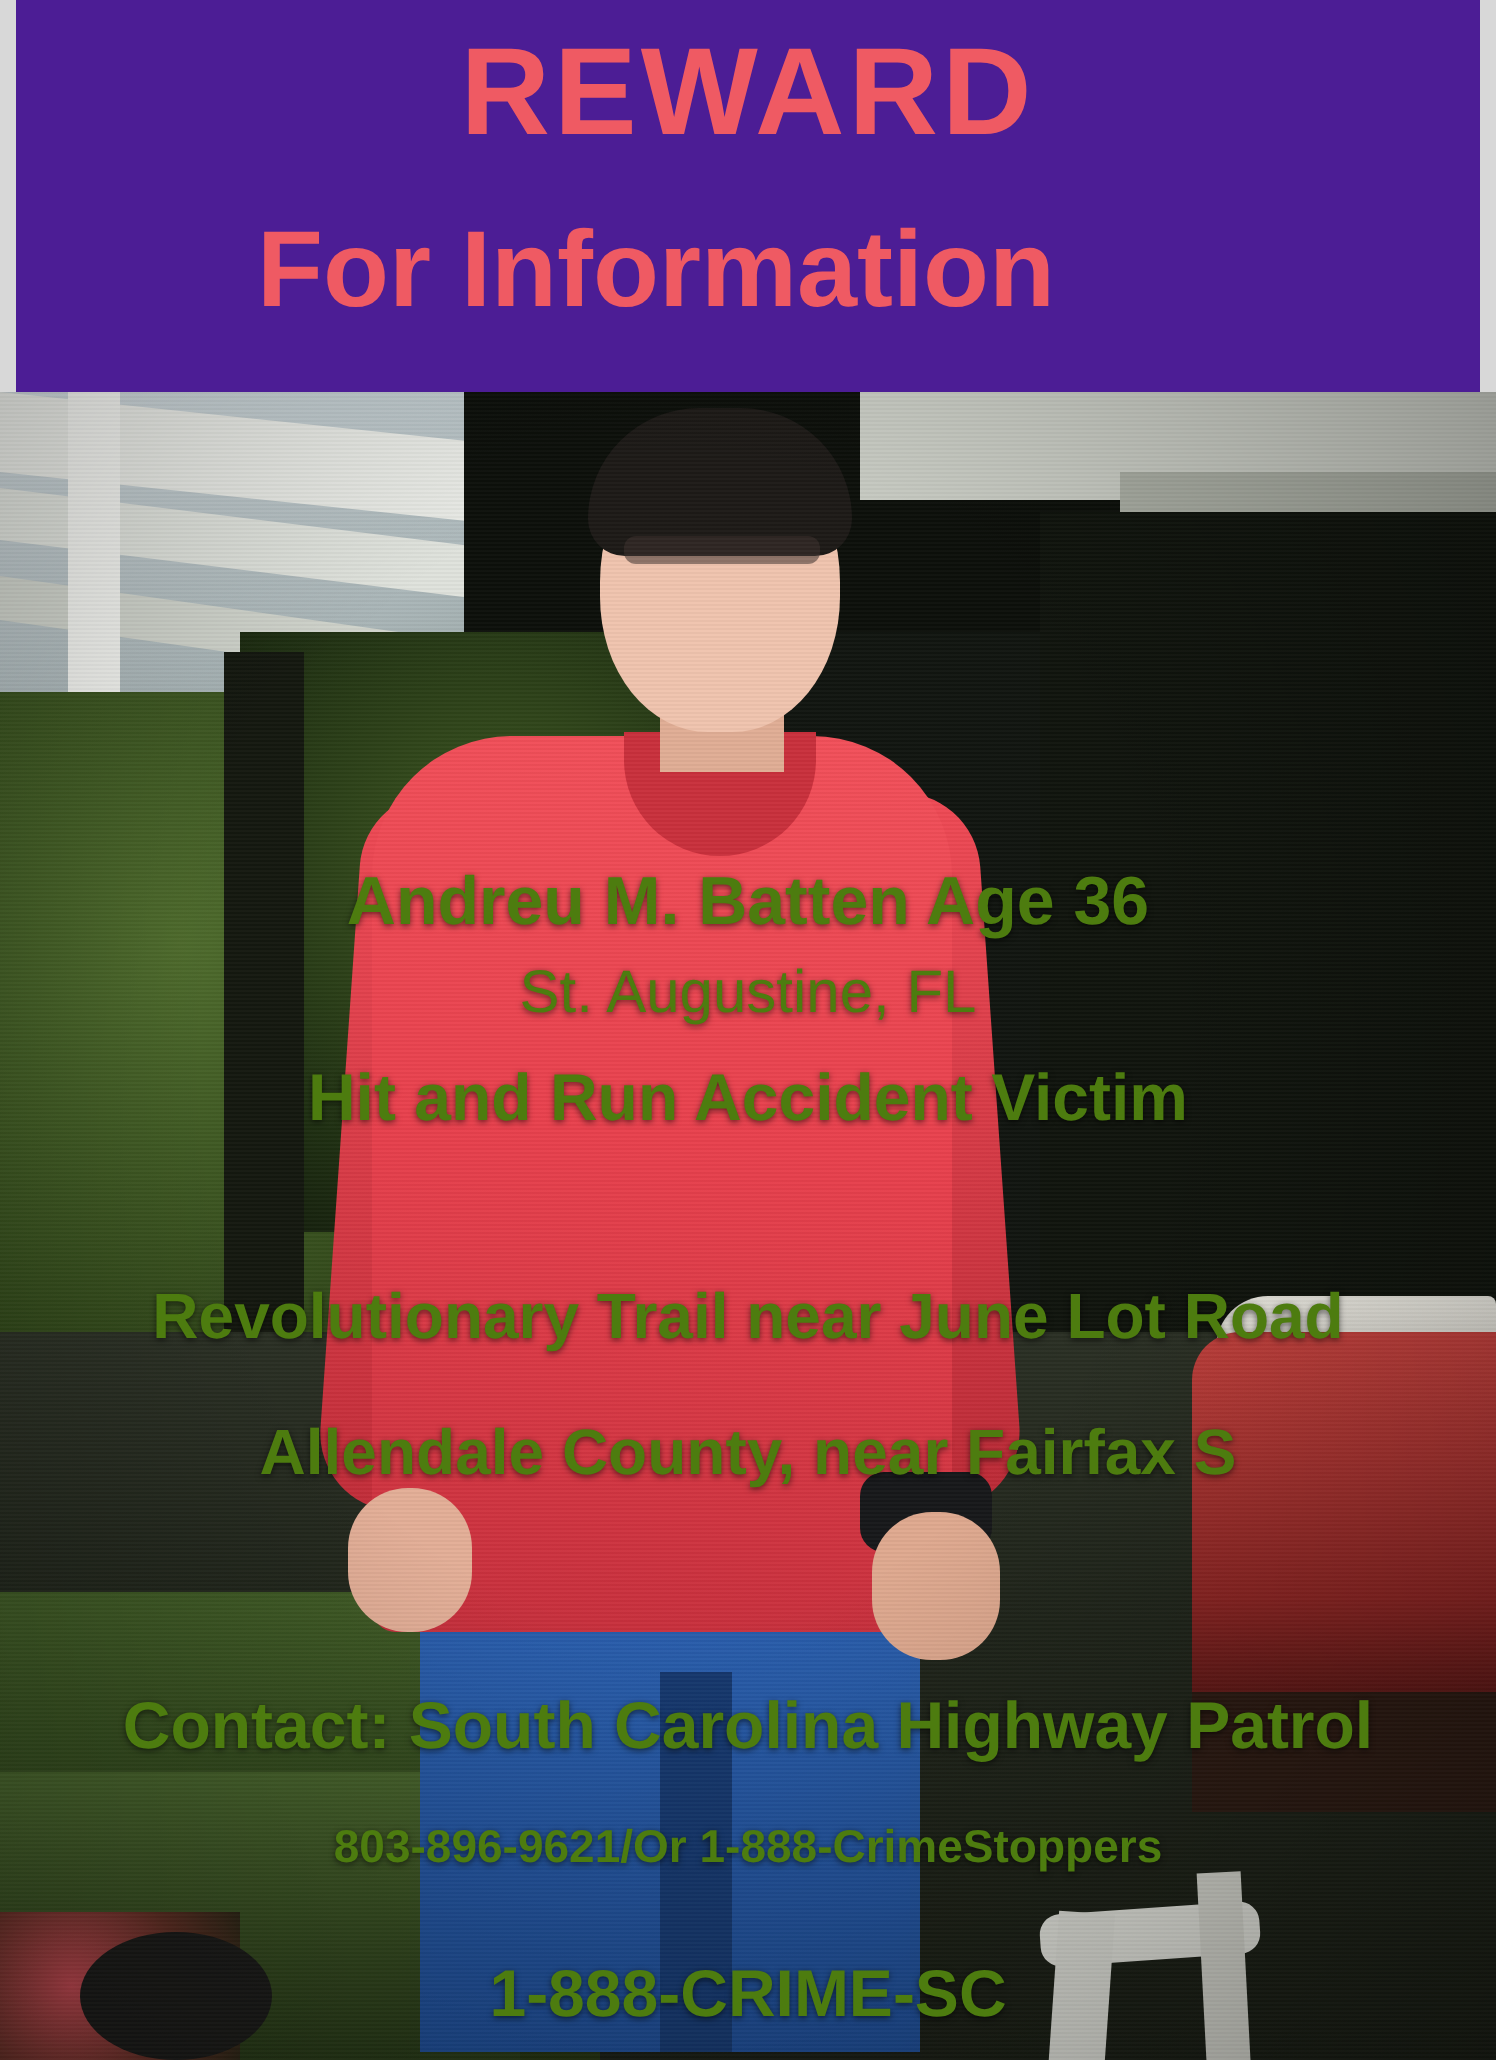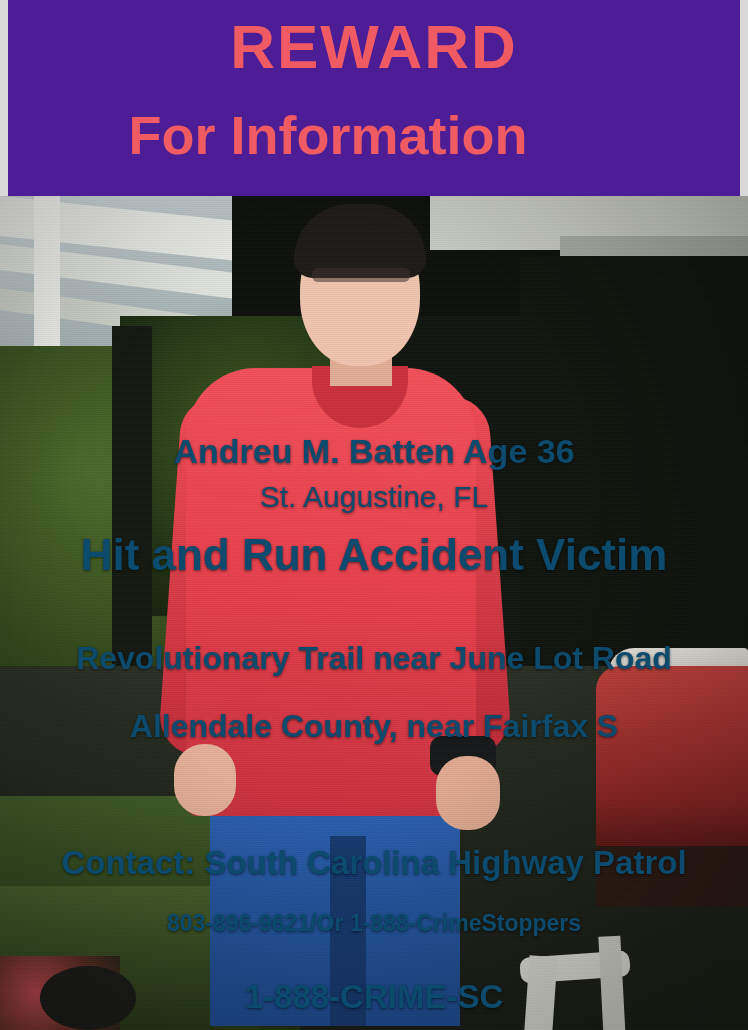--- a/index.html
+++ b/index.html
@@ -291,32 +291,32 @@
   }
 
   
   .overlay {
     position: absolute;
     left: 0;
     top: 196px;
     width: 748px;
     height: 834px;
     z-index: 8;
-    color: #0c4a6e;
+    color: #4d7c0f;
     text-align: center;
     text-shadow: 0 1px 3px rgba(0,0,0,0.55);
   }
   .ov-line {
     position: absolute;
     left: 0;
     width: 748px;
   }
   .l-name      { top: 236px; font-size: 34px; font-weight: 600; }
   .l-city      { top: 284px; font-size: 30px; font-weight: 500; }
-  .l-headline  { top: 334px; font-size: 44px; font-weight: bold; }
+  .l-headline  { top: 334px; font-size: 33px; font-weight: bold; }
   .l-date      { top: 396px; font-size: 33px; font-weight: 600; }
   .l-road      { top: 444px; font-size: 32px; font-weight: bold; }
   .l-county    { top: 492px; font-size: 32px; font-weight: bold; margin-top: 20px; }
   .l-contact   { top: 648px; font-size: 33px; font-weight: bold; }
   .l-phone     { top: 714px; font-size: 23px; font-weight: bold; }
   .l-crimeline { top: 782px; font-size: 33px; font-weight: bold; }
 </style>
 </head>
 <body>
 

